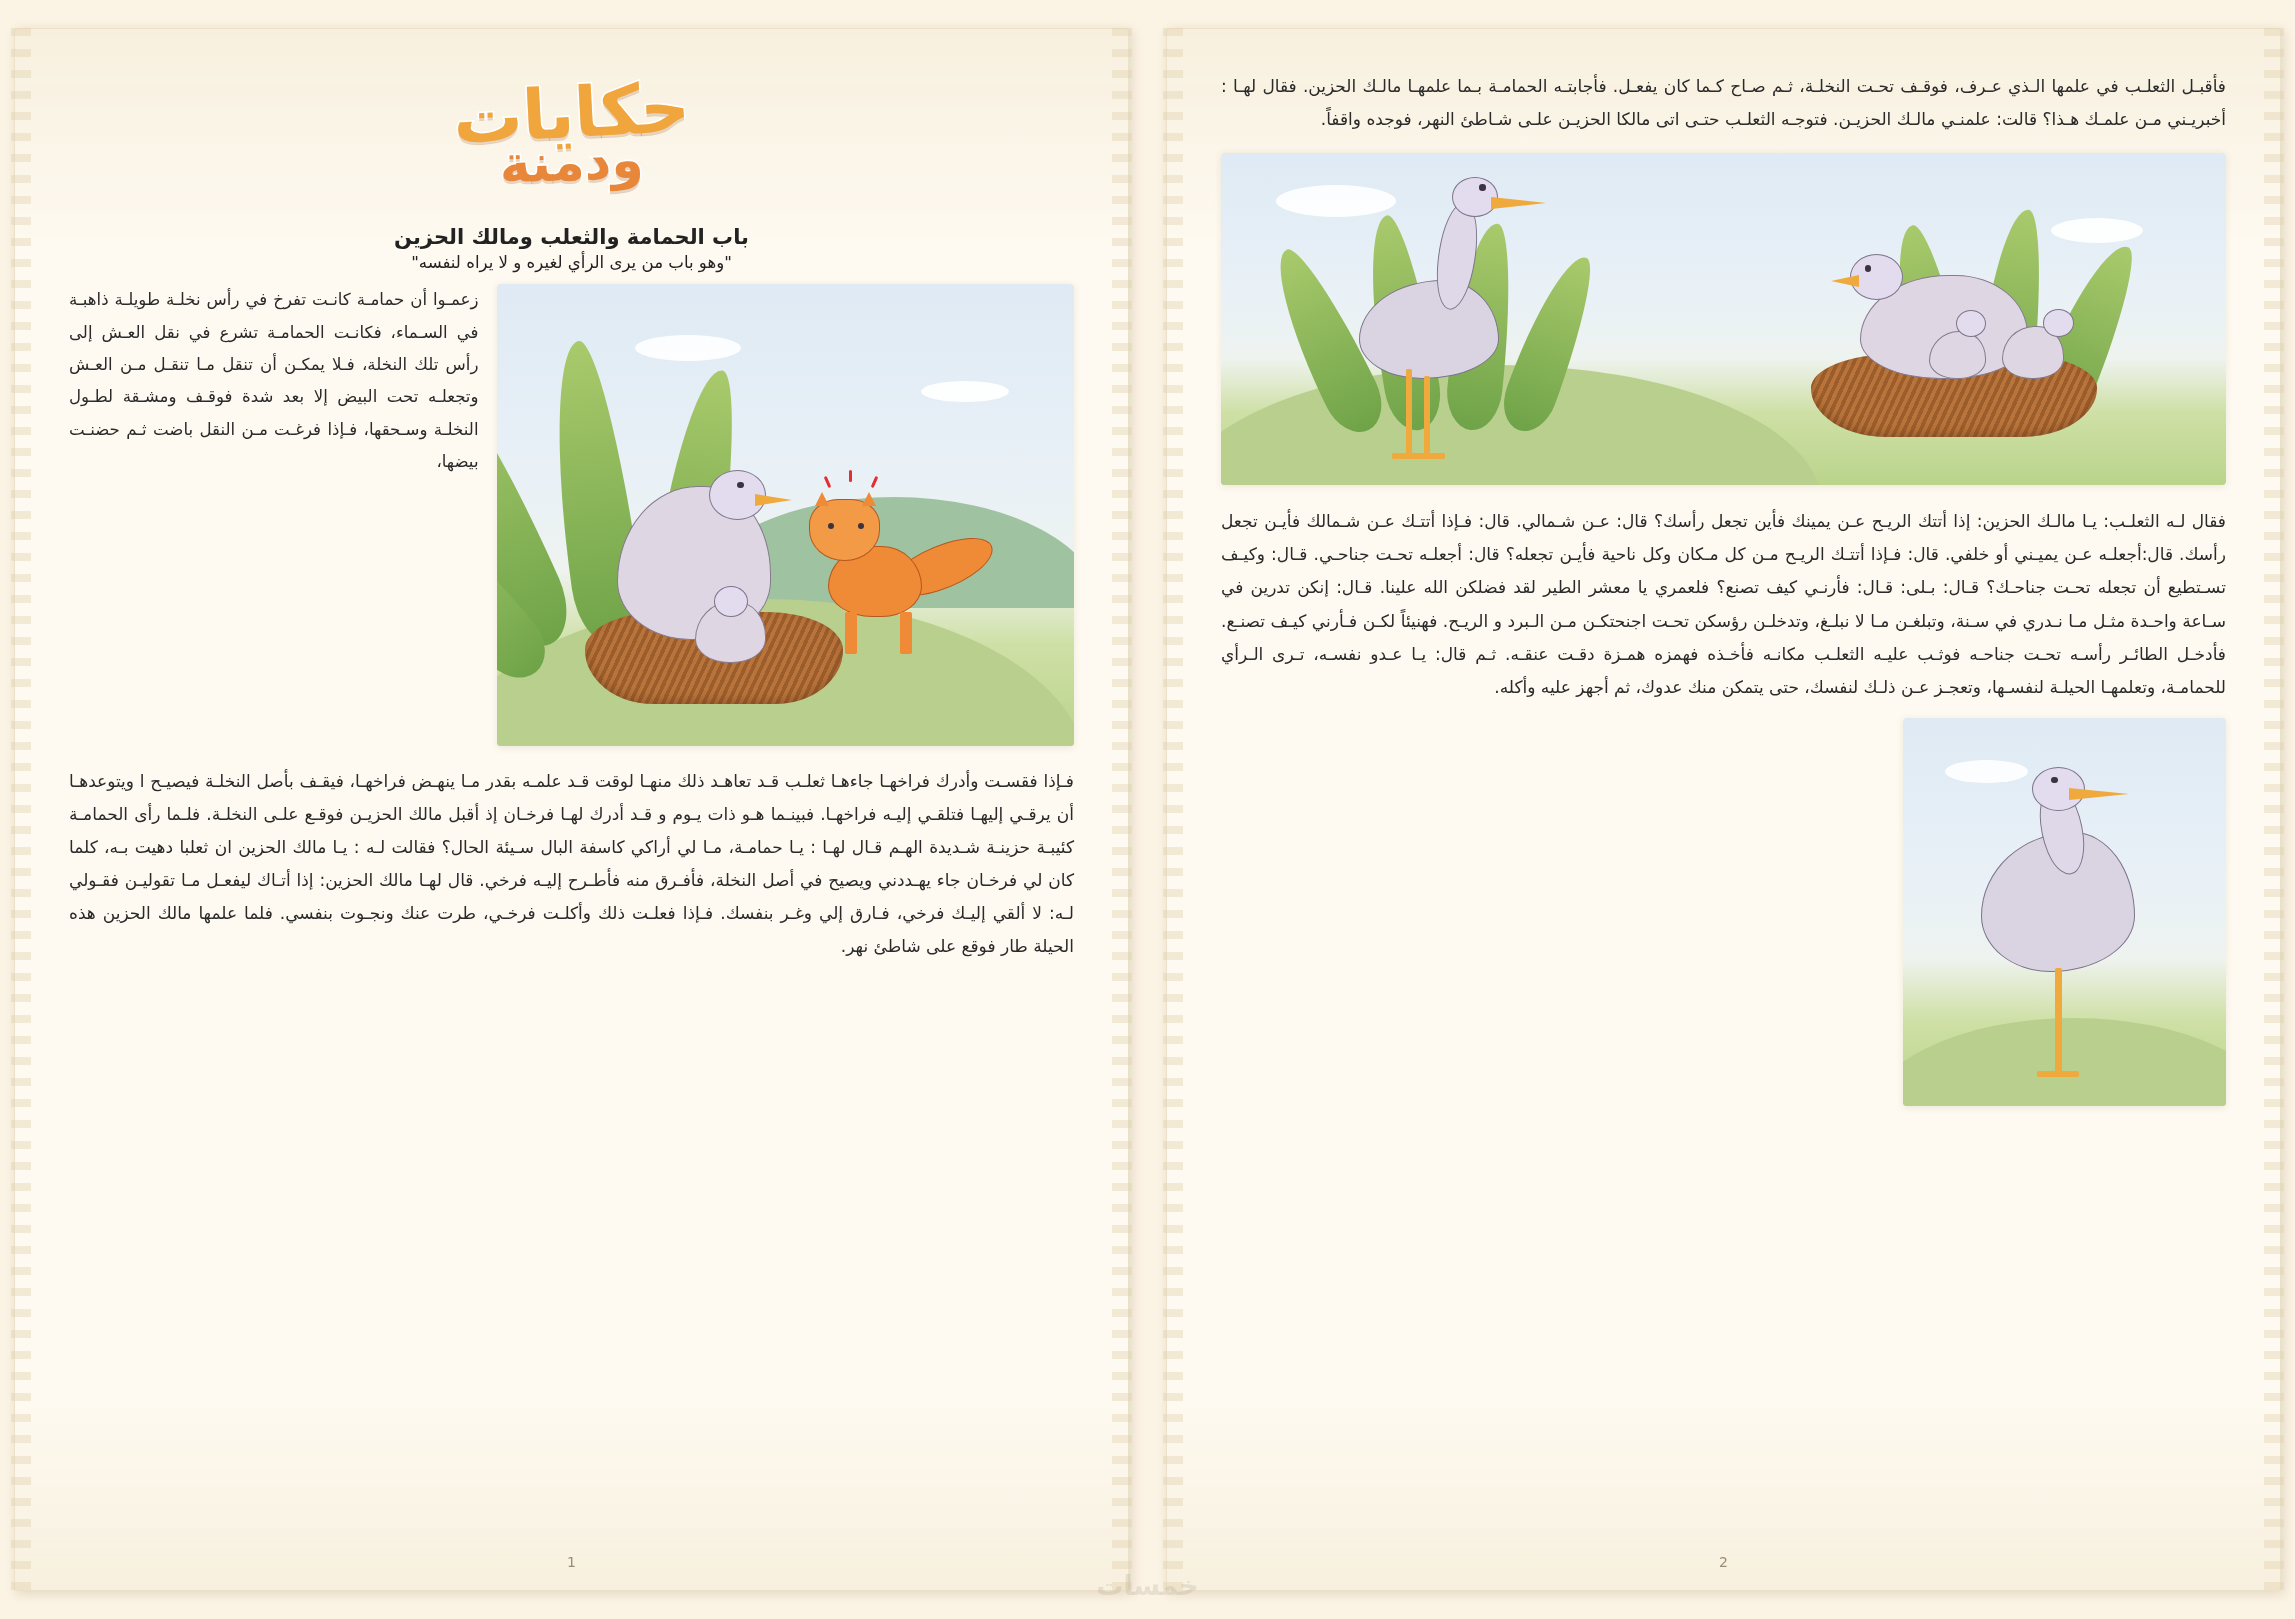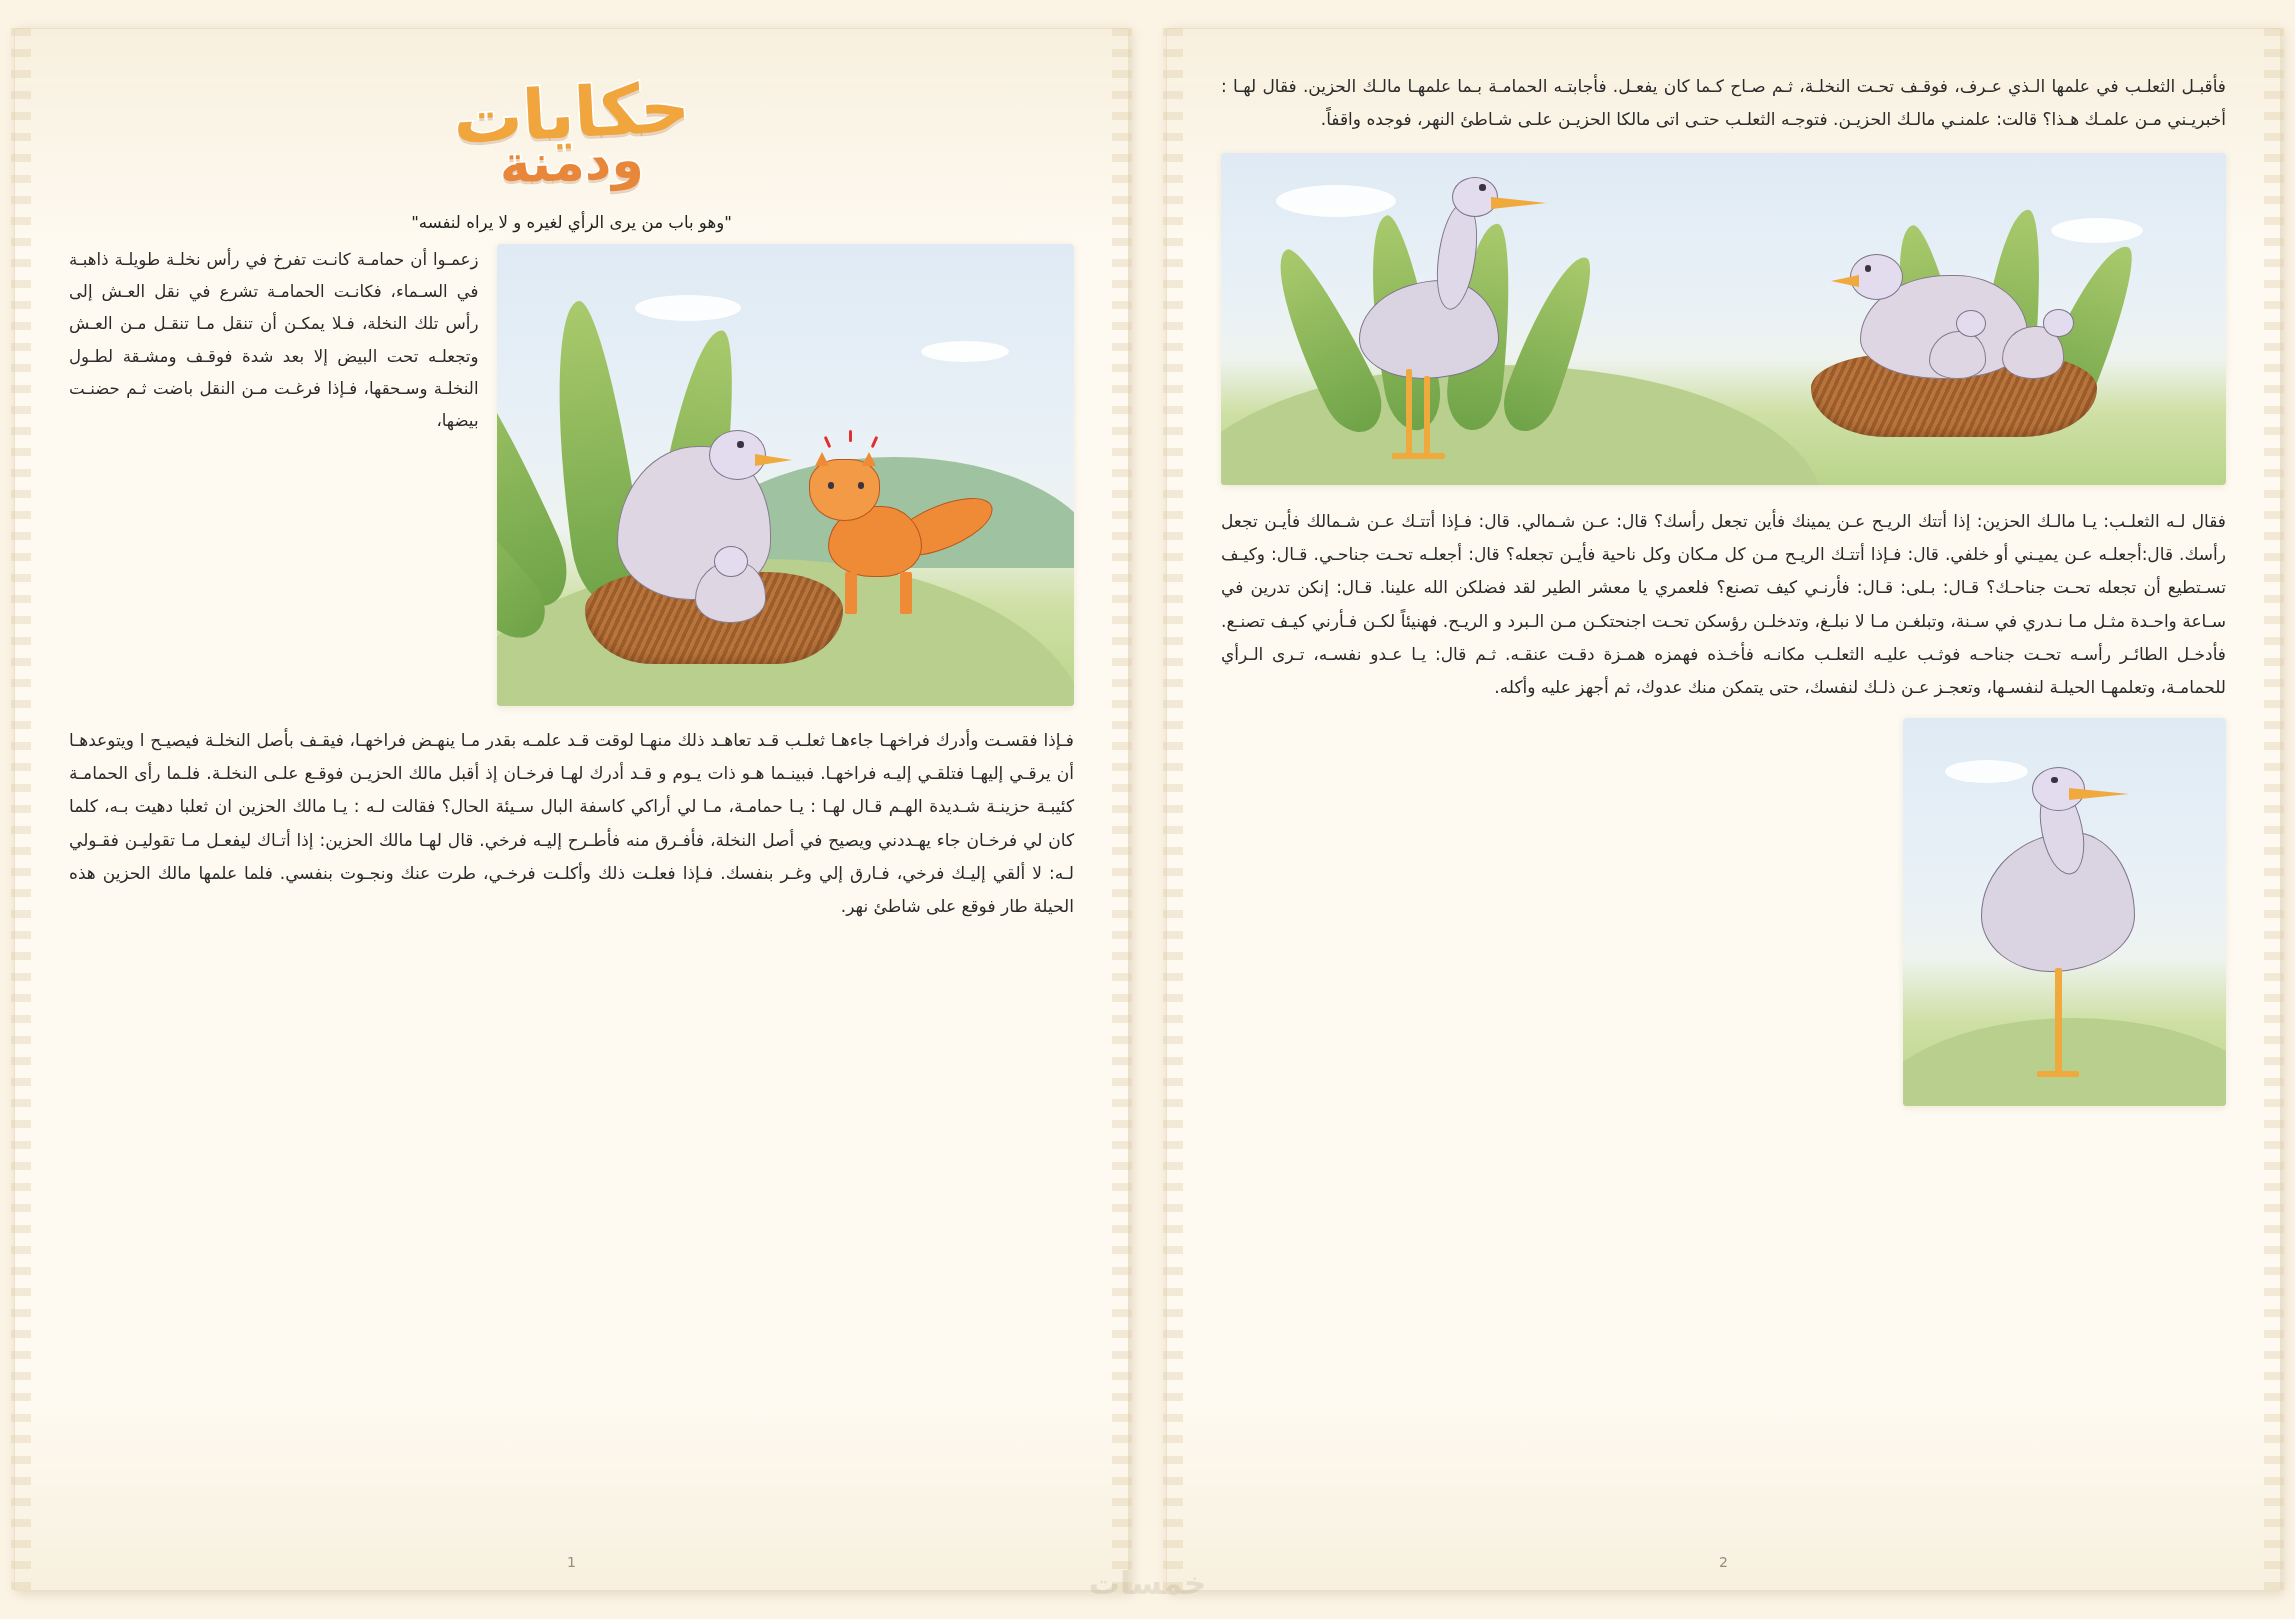--- a/index.html
+++ b/index.html
@@ -261,21 +261,21 @@
     width: 3.2px; height: 12px;
     background: #e03030;
     border-radius: 1.8px;
   }
 
   .watermark {
     position: absolute;
     bottom: 18.5px;
     left: 50%;
     transform: translateX(-50%);
-    font-size: 31px;
+    font-size: 27px;
     color: rgba(170,155,130,.22);
     letter-spacing: 4.6px;
     direction: rtl;
     font-weight: bold;
     pointer-events: none;
   }
 </style>
 </head>
 <body>
 
@@ -354,20 +354,21 @@
 
     <div class="page-inner">
 
       <div class="logo-wrap">
         <div class="logo">
           <div class="logo-line1">حكايات</div>
           <div class="logo-line2">ودمنة</div>
         </div>
       </div>
 
+      <div class="chapter-title">باب الحمامة والثعلب ومالك الحزين</div>
       <div class="chapter-sub">"وهو باب من يرى الرأي لغيره و لا يراه لنفسه"</div>
 
       <div style="display:flex; flex-direction:row; gap:18.5px; align-items:flex-start;">
         <div class="illus" style="width: 577px; height: 462px;">
           <div class="sky"></div>
           <div class="cloud" style="width:106px;height:26px;top:51px;left:138px;"></div>
           <div class="cloud" style="width:88px;height:21px;top:97px;right:65px;"></div>
           <div class="hill" style="width:415px;height:111px;right:-28px;bottom:138px;background:#9fc2a0;"></div>
           <div class="hill" style="width:646px;height:175px;left:-55px;bottom:-28px;"></div>
 

